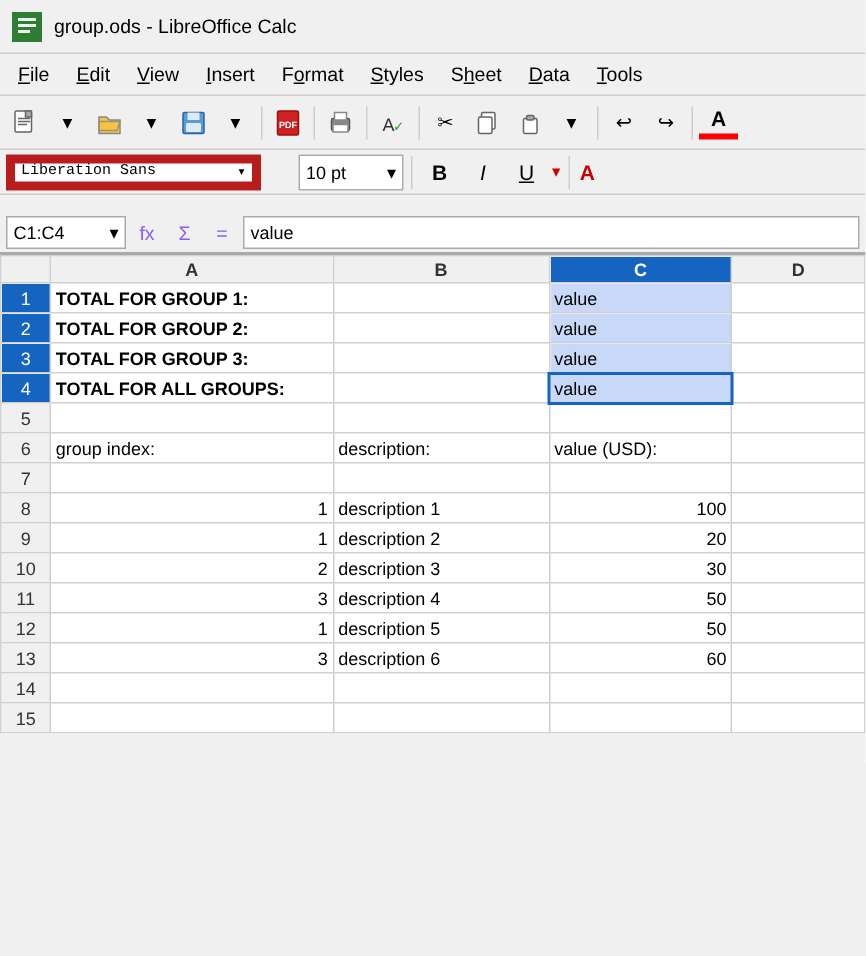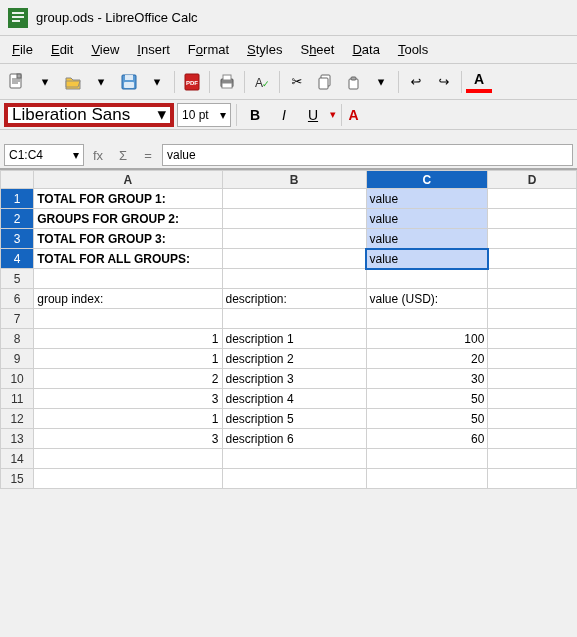--- a/index.html
+++ b/index.html
@@ -66,35 +66,37 @@
       background: #f0f0f0;
       height: 30px;
       display: flex;
       align-items: center;
       padding: 2px 4px;
       border-bottom: 1px solid #ccc;
       gap: 3px;
     }
     #font-name-box {
       width: 170px; height: 24px;
-      border: 4px solid #b91c1c;
+      border: 6px solid #b91c1c;
       background: white;
       display: flex; align-items: center;
       padding: 0 4px;
-      font-size: 17px;
+      font-size: 10px;
       justify-content: space-between;
+      font-family: Liberation Mono, monospace;
     }
     #font-size-box {
-      width: 54px; height: 24px;
+      width: 70px; height: 24px;
       border: 1px solid #aaa;
       background: white;
       display: flex; align-items: center;
       padding: 0 4px;
       font-size: 12px;
       justify-content: space-between;
+      margin-left: 22px;
     }
     .fmt-btn {
       width: 26px; height: 26px;
       display: inline-flex; align-items: center; justify-content: center;
       border: 1px solid transparent;
       border-radius: 3px;
       cursor: pointer;
       font-size: 14px;
       background: transparent;
     }
@@ -128,21 +130,21 @@
       display: flex; align-items: center;
       padding: 0 4px;
       font-size: 12px;
       justify-content: space-between;
     }
     .formula-btn {
       width: 22px; height: 22px;
       display: inline-flex; align-items: center; justify-content: center;
       cursor: pointer;
       font-size: 13px;
-      color: #737373;
+      color: #8b5cf6;
     }
     #formula-input {
       flex: 1;
       height: 22px;
       border: 1px solid #aaa;
       background: white;
       padding: 0 4px;
       font-size: 12px;
       font-family: inherit;
     }
@@ -380,21 +382,21 @@
       <tr>
         <td class="row-hdr selected">1</td>
         <td class="align-left cell-bold">TOTAL FOR GROUP 1:</td>
         <td></td>
         <td class="cell-selected">value</td>
         <td></td>
       </tr>
 
       <tr>
         <td class="row-hdr selected">2</td>
-        <td class="align-left cell-bold">GROUPS FOR GROUP 2:</td>
+        <td class="align-left cell-bold">TOTAL FOR GROUP 2:</td>
         <td></td>
         <td class="cell-selected">value</td>
         <td></td>
       </tr>
 
       <tr>
         <td class="row-hdr selected">3</td>
         <td class="align-left cell-bold">TOTAL FOR GROUP 3:</td>
         <td></td>
         <td class="cell-selected">value</td>

